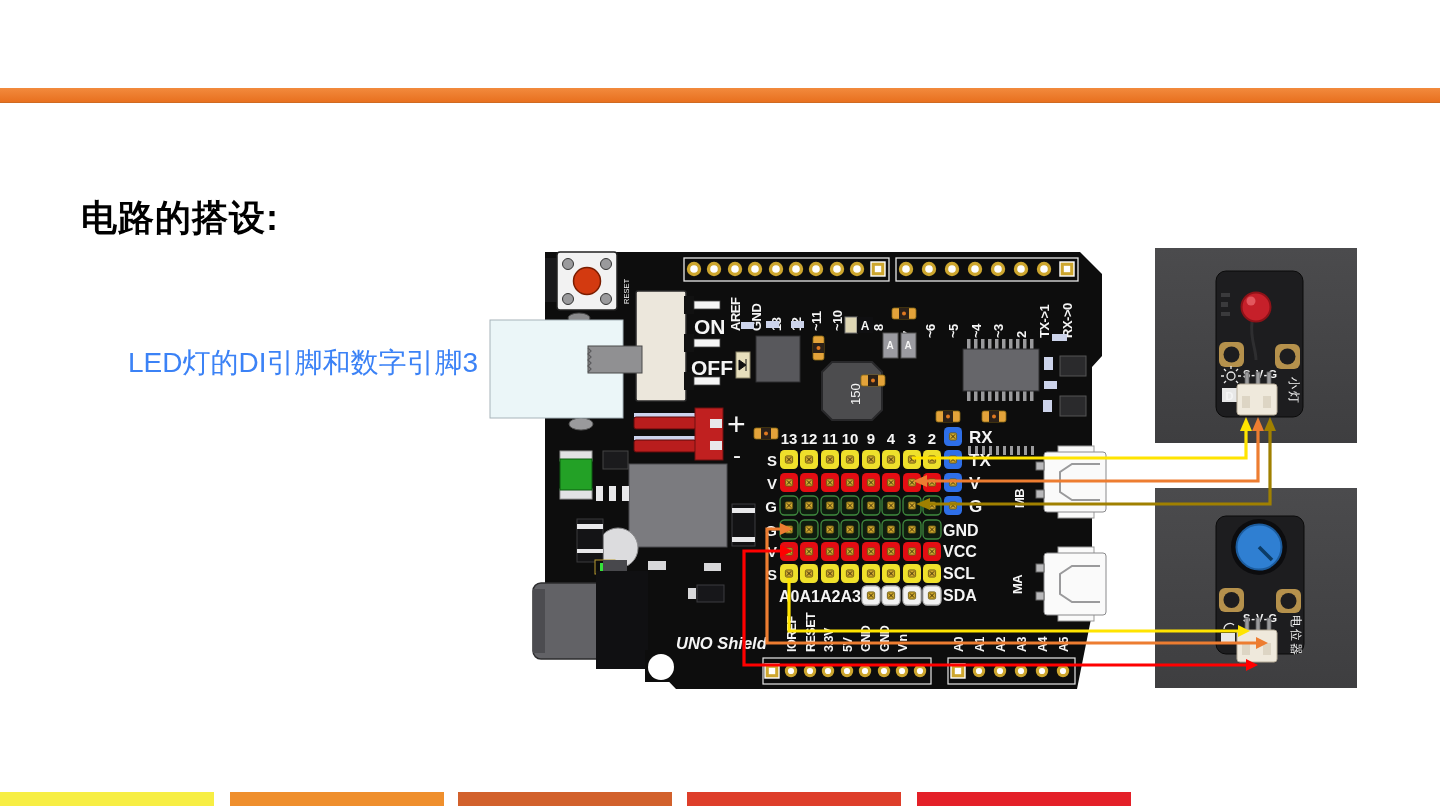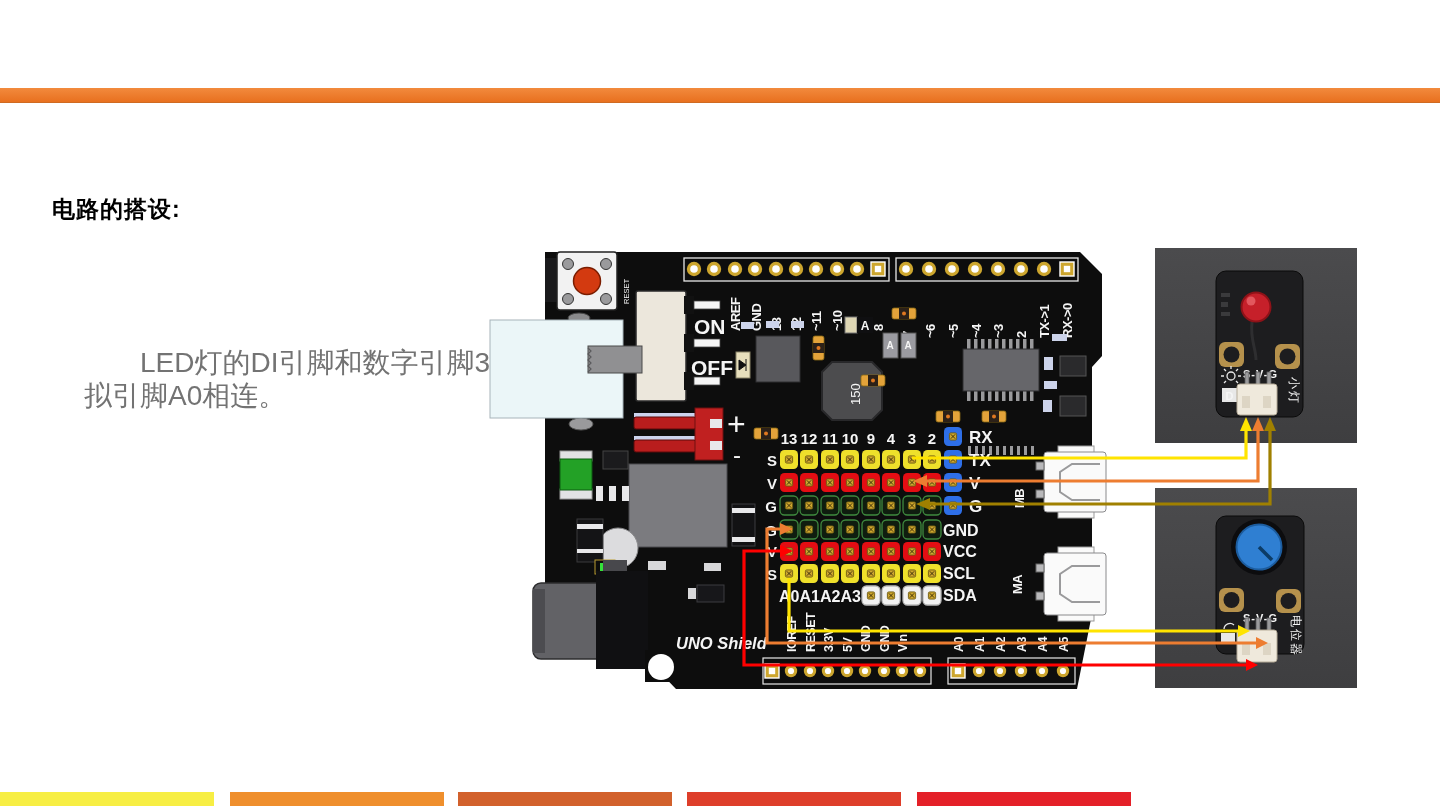--- a/index.html
+++ b/index.html
@@ -1,22 +1,22 @@
 <!DOCTYPE html>
 <html><head>
 <meta charset="utf-8">
 <style>
   html,body{margin:0;padding:0;background:#888;}
   .slide{position:relative;width:1440px;height:810px;background:#ffffff;overflow:hidden;
          font-family:"Liberation Sans","DejaVu Sans",sans-serif;}
   .topbar{position:absolute;left:0;top:88px;width:1440px;height:14px;
           background:linear-gradient(#f28a3d,#e8701f);border-bottom:1px solid #cf6a22;}
-  .title{position:absolute;left:52px;top:194px;font-size:23px;font-weight:700;color:#000;
+  .title{position:absolute;left:81px;top:194px;font-size:36px;font-weight:700;color:#000;
          letter-spacing:1px;}
-  .para{position:absolute;left:84px;top:346px;font-size:28px;line-height:33px;color:#737373;
+  .para{position:absolute;left:72px;top:346px;font-size:28px;line-height:33px;color:#3b82f6;
         white-space:nowrap;z-index:1;}
   .diagram{position:absolute;left:480px;top:240px;z-index:2;}
   .footer{position:absolute;left:0;top:792px;width:1440px;height:14px;}
   .fbar{position:absolute;top:0;height:14px;width:214px;}
   .fbar:nth-child(1){left:0;background:#f7ee44;}
   .fbar:nth-child(2){left:230px;background:#ef8f2d;}
   .fbar:nth-child(3){left:458px;background:#d2612c;}
   .fbar:nth-child(4){left:687px;background:#de3e2a;}
   .fbar:nth-child(5){left:917px;background:#e42028;}
   svg text{font-family:"Liberation Sans","DejaVu Sans",sans-serif;fill:#f5f5f5;}
@@ -30,21 +30,20 @@
   .cw{--f:#f2f2f2;--s:#bbbbbb;} .cb{--f:#2e6fe8;}
 </style>
 </head>
 <body>
 
 <div class="slide">
   <div class="topbar"></div>
   <div class="title">电路的搭设:</div>
   <div class="para">
     <div>　　LED灯的DI引脚和数字引脚3</div>
-    <div>拟引脚A0相连。</div>
   </div>
 
   <svg class="diagram" width="940" height="470" viewBox="480 240 940 470">
     <defs>
       <g id="pin">
           <rect x="-3.6" y="-3.6" width="7.2" height="7.2" rx="1.4" fill="#cda62e" stroke="#6d5a11" stroke-width="0.9"></rect>
           <path d="M-2.2,-2.2L2.2,2.2M2.2,-2.2L-2.2,2.2" stroke="#423409" stroke-width="1"></path>
         </g>
       <g id="cell">
           <rect width="18" height="19" rx="4.5" fill="var(--f,#ccc)" stroke="var(--s,none)" stroke-width="1.3"></rect>

